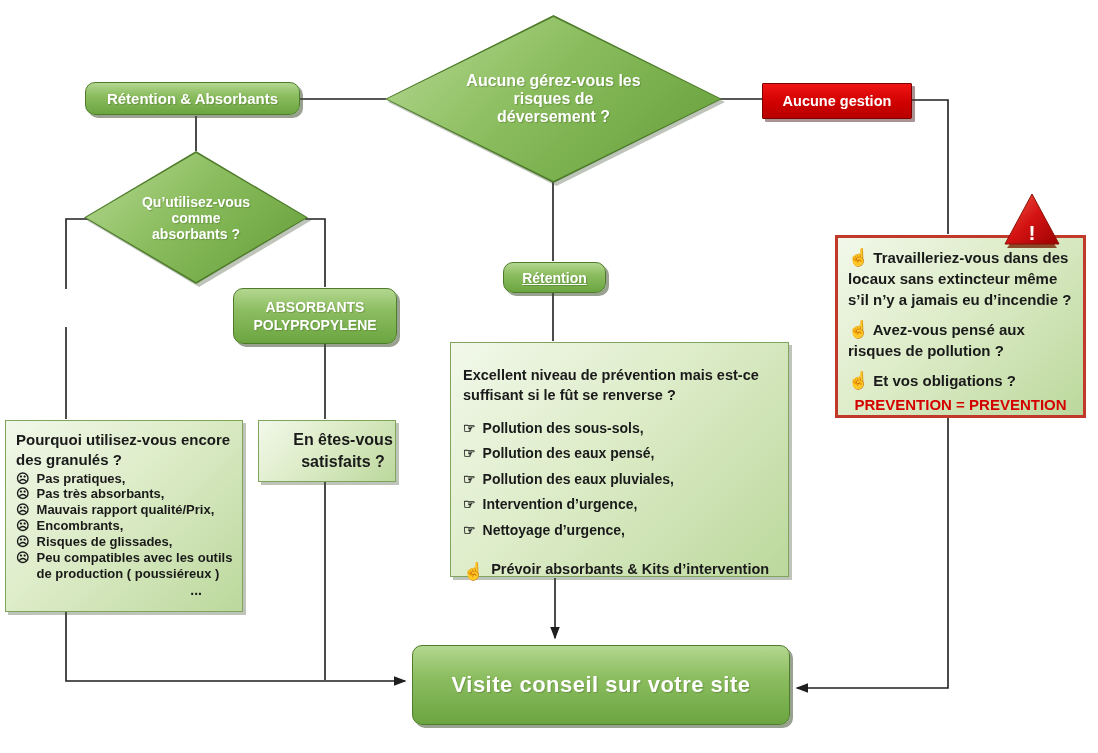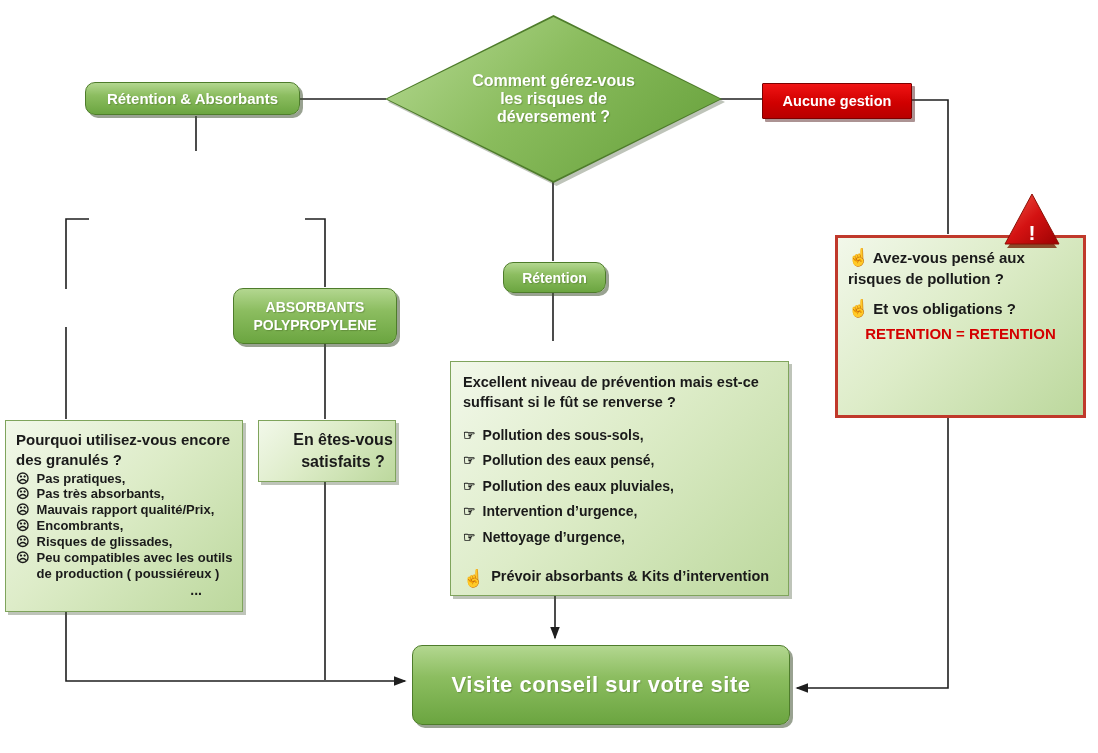--- a/index.html
+++ b/index.html
@@ -115,35 +115,42 @@
   </svg>
 
   <div class="node gbox f15" style="left:85px; top:82px; width:215px; height:33px;">
     <span>Rétention &amp; Absorbants</span>
   </div>
 
   <div class="node diamond-wrap" style="left:385px; top:15px; width:337px; height:168px;">
     <div class="diamond-border"></div>
     <div class="diamond-fill"></div>
     <div class="diamond-text" style="font-size:16px;">
-      <div style="width:178px;">Comment gérez-vous les risques de déversement ?</div>
+      <div style="width:178px;">Aucune gérez-vous les risques de déversement ?</div>
     </div>
   </div>
 
   <div class="node rbox" style="left:762px; top:83px; width:150px; height:36px; font-size:14.5px;">
     <span>Aucune gestion</span>
   </div>
 
+  <div class="node diamond-wrap" style="left:84px; top:151px; width:224px; height:133px;">
+    <div class="diamond-border"></div>
+    <div class="diamond-fill"></div>
+    <div class="diamond-text" style="font-size:14px;">
+      <div style="width:110px;">Qu’utilisez-vous comme absorbants ?</div>
+    </div>
+  </div>
 
 
   <div class="node gbox f14" style="left:233px; top:288px; width:164px; height:56px; line-height:1.3;">
     <span style="width:150px;">ABSORBANTS POLYPROPYLENE</span>
   </div>
 
-  <div class="node gbox f14" style="left:503px; top:262px; width:103px; height:31px;">
+  <div class="node gbox f14" style="left:503px; top:262px; width:103px; height:31px;text-decoration:underline;">
     <span>Rétention</span>
   </div>
 
   <div class="node lbox" style="left:5px; top:420px; width:238px; height:192px; padding:9px 8px 4px 10px;">
     <div style="font-size:15px; line-height:1.35; ">Pourquoi utilisez-vous encore des granulés ?</div>
     <div style="font-size:13px; line-height:1.22;">
       <div class="li">
         <span class="ic">☹</span>
         <span>Pas pratiques,</span>
       </div>
@@ -168,21 +175,21 @@
         <span>Peu compatibles avec les outils de production ( poussiéreux )</span>
       </div>
       <div style="text-align:right; padding-right:32px; font-size:14px;">...</div>
     </div>
   </div>
 
   <div class="node lbox" style="left:258px; top:420px; width:138px; height:62px; display:flex; align-items:center; justify-content:center; text-align:center; font-size:16px; line-height:1.35;padding-left:32px;">
     <span style="width:120px;">En êtes-vous satisfaits ?</span>
   </div>
 
-  <div class="node lbox" style="left:450px; top:342px; width:339px; height:235px; padding:10px 12px;margin-top:19px;">
+  <div class="node lbox" style="left:450px; top:342px; width:339px; height:235px; padding:22px 12px;">
     <div style="font-size:14.5px; line-height:1.4; margin-bottom:14px;">Excellent niveau de prévention mais est-ce suffisant si le fût se renverse ?</div>
     <div style="font-size:14px; line-height:1.25;">
       <div class="li" style="margin-bottom:8px;">
         <span class="ic">☞</span>
         <span>Pollution des sous-sols,</span>
       </div>
       <div class="li" style="margin-bottom:8px;">
         <span class="ic">☞</span>
         <span>Pollution des eaux pensé,</span>
       </div>
@@ -202,28 +209,33 @@
     <div class="li" style="font-size:14.5px; margin-top:22px;">
       <span class="ic" style="font-size:17px;">☝</span>
       <span>Prévoir absorbants &amp; Kits d’intervention</span>
     </div>
   </div>
 
   <div class="node lbox" style="left:835px; top:235px; width:251px; height:183px; border:3px solid #c0392b; box-shadow:none; padding:8px 10px 6px 10px; font-size:15px; line-height:1.38;">
     <div style="margin-bottom:7px;">
       <span style="font-size:17px;">☝</span>
       <span> </span>
+      <span>Travailleriez-vous dans des locaux sans extincteur même s’il n’y a jamais eu d’incendie ?</span>
+    </div>
+    <div style="margin-bottom:7px;">
+      <span style="font-size:17px;">☝</span>
+      <span> </span>
       <span>Avez-vous pensé aux risques de pollution ?</span>
     </div>
     <div>
       <span style="font-size:17px;">☝</span>
       <span> </span>
       <span>Et vos obligations ?</span>
     </div>
-    <div style="color:#d40000; text-align:center; margin-top:3px; font-size:15px;">RETENTION = RETENTION</div>
+    <div style="color:#d40000; text-align:center; margin-top:3px; font-size:15px;">PREVENTION = PREVENTION</div>
   </div>
 
   <div class="node" style="left:1002px; top:192px; width:60px; height:57px; z-index:2;">
     <svg width="60" height="57" viewBox="0 0 60 57">
       <defs>
         <linearGradient id="tri" x1="0" y1="0" x2="1" y2="1">
           <stop offset="0" stop-color="#f25b4a"></stop>
           <stop offset="0.5" stop-color="#d41212"></stop>
           <stop offset="1" stop-color="#9c0202"></stop>
         </linearGradient>

